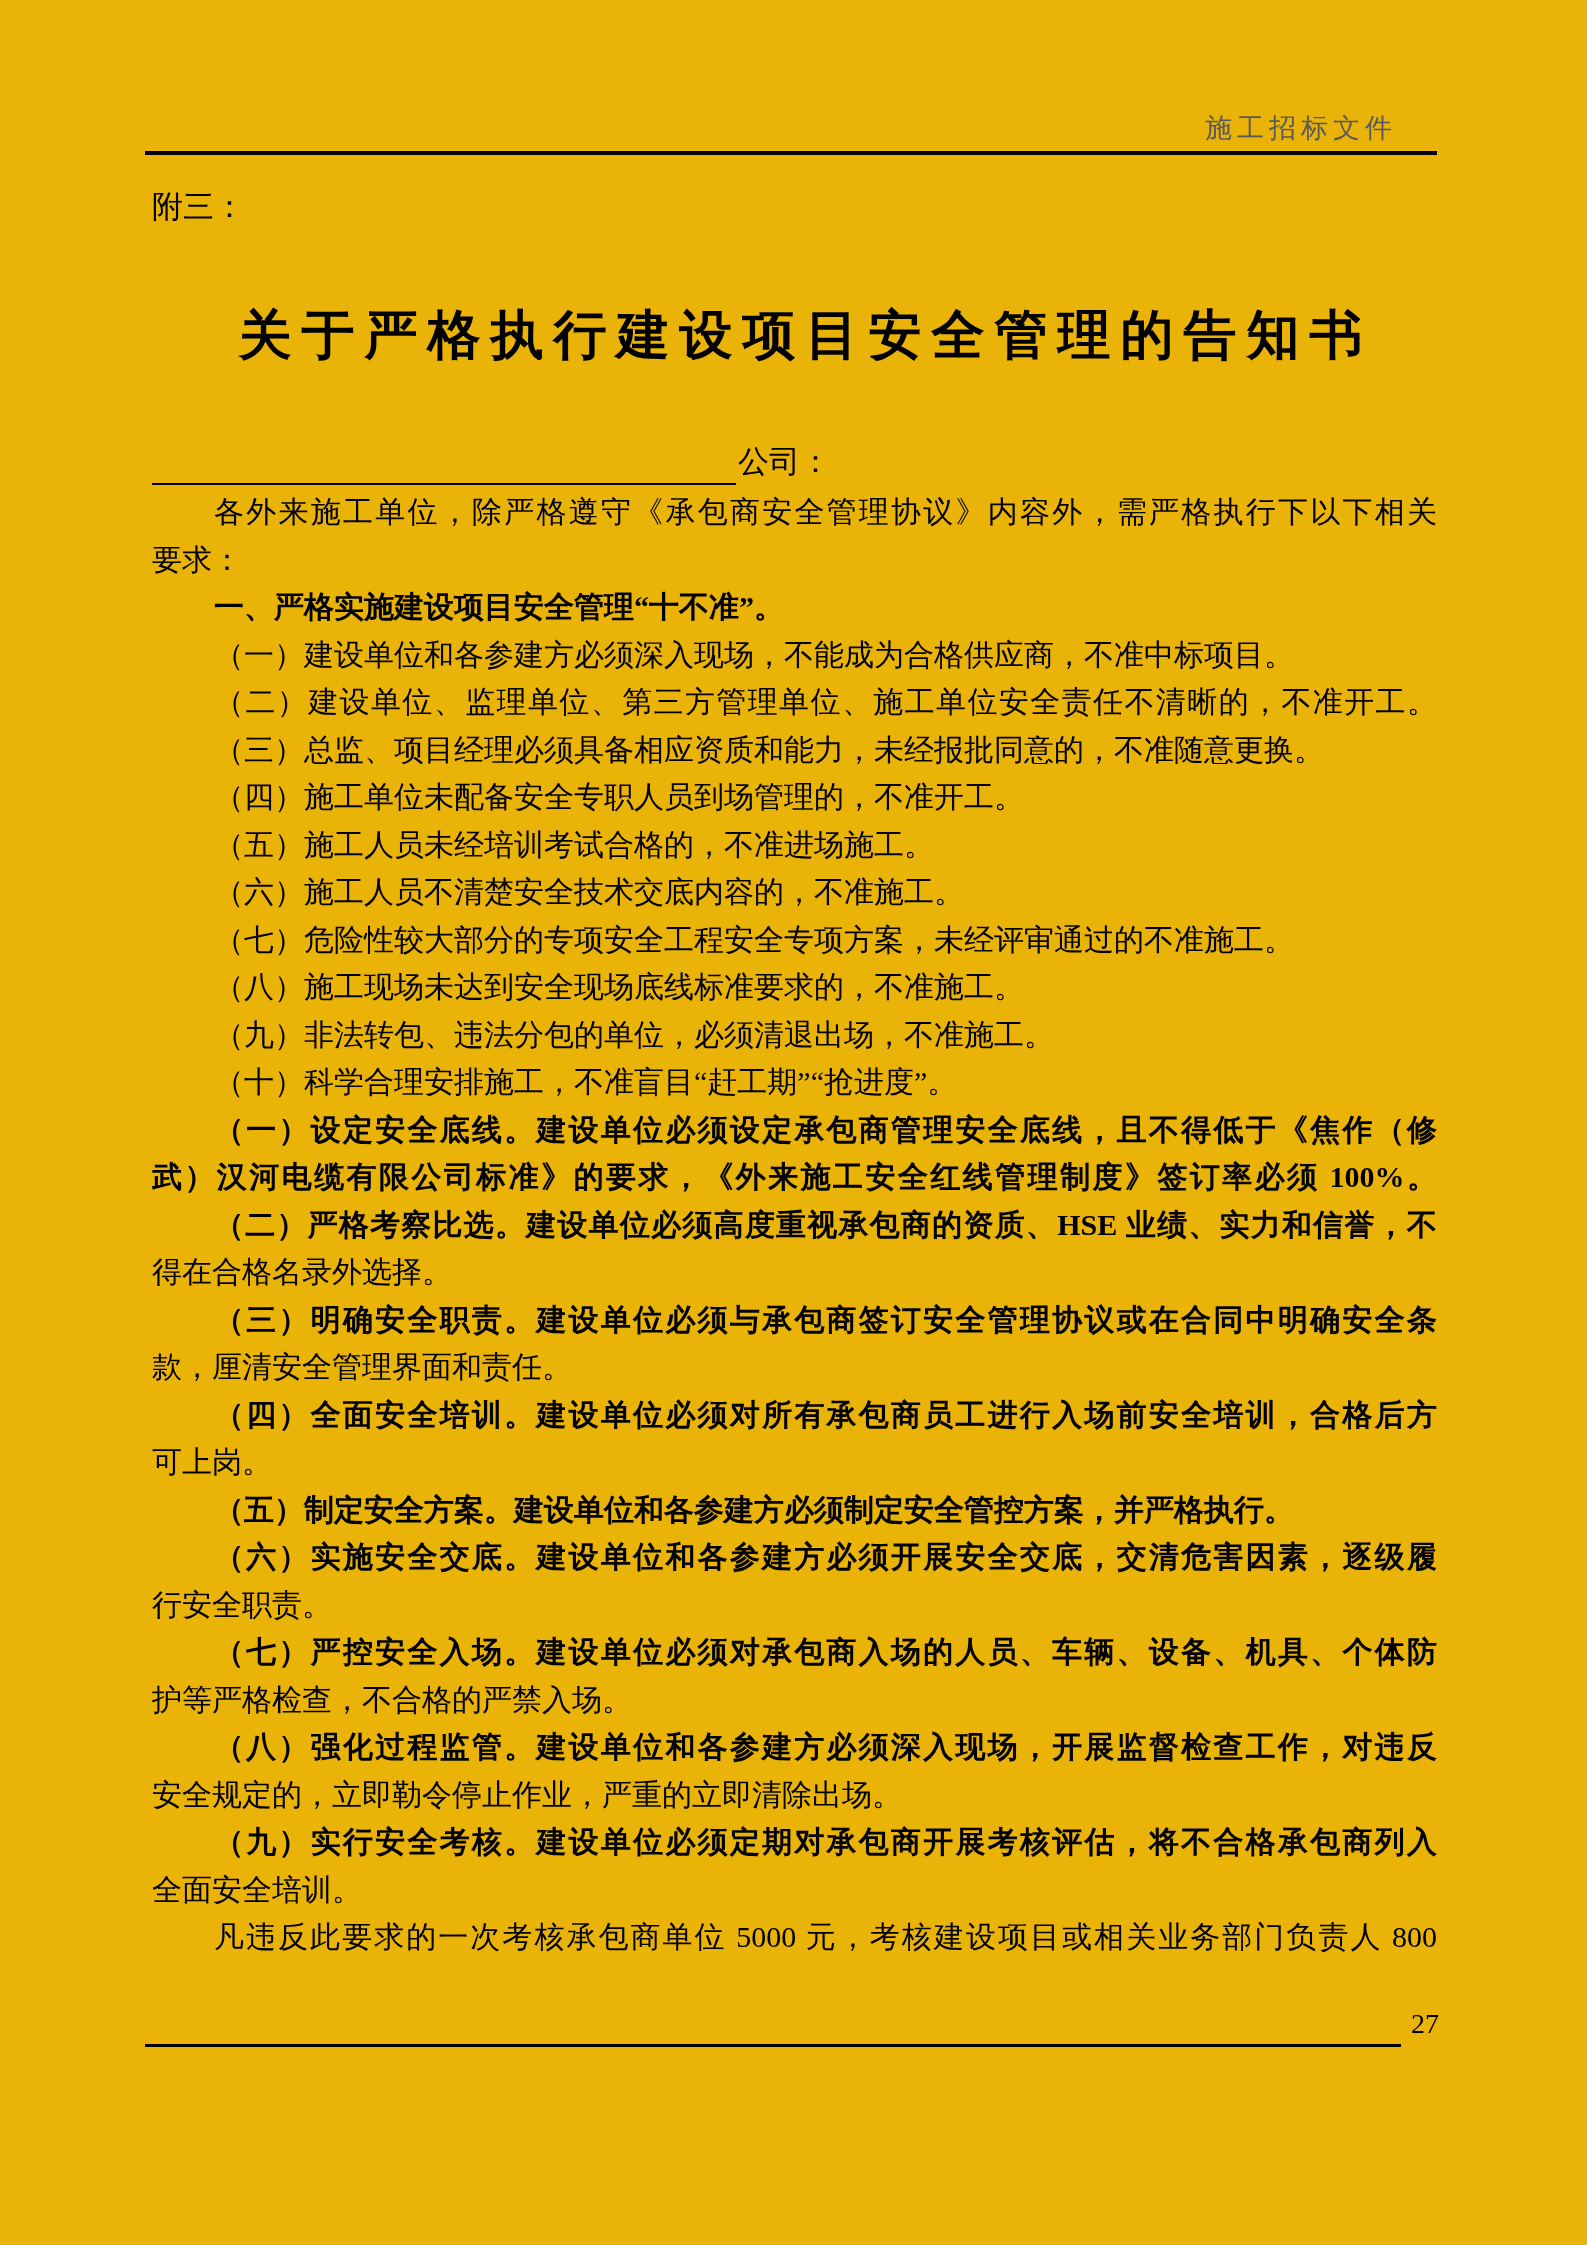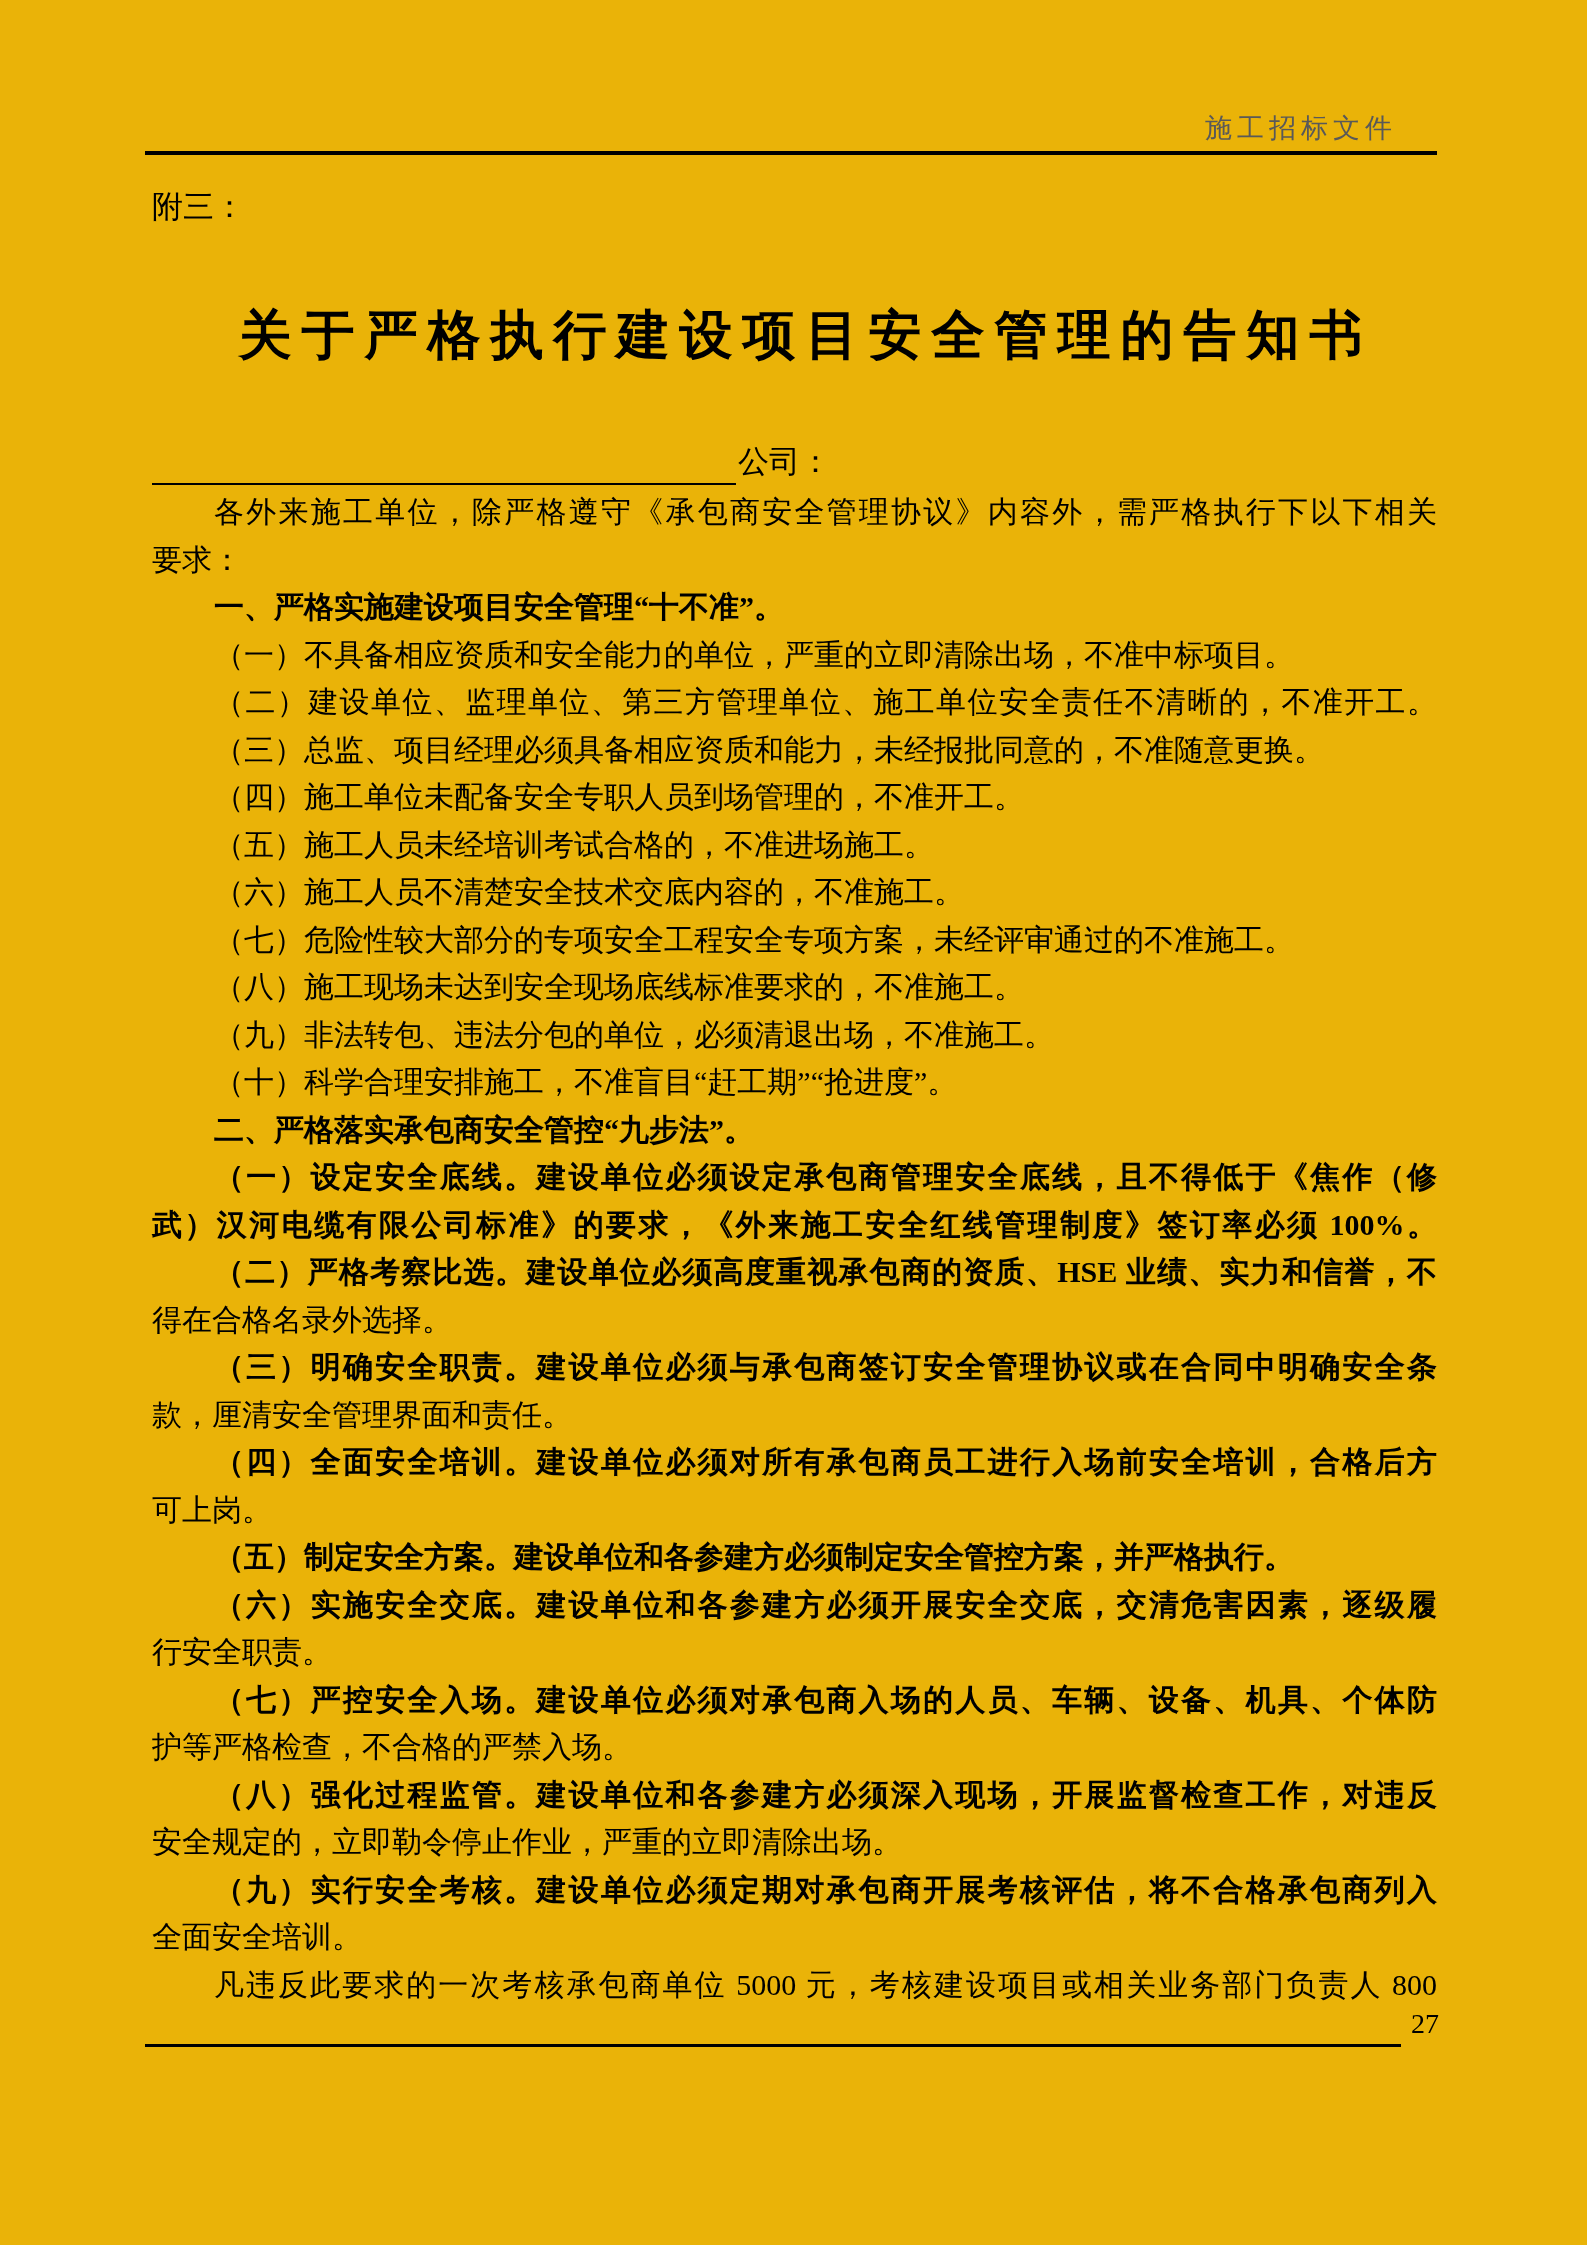--- a/index.html
+++ b/index.html
@@ -104,31 +104,30 @@
   <div class="doc-title">关于严格执行建设项目安全管理的告知书</div>
 
   <div class="salutation">
     <span class="blank"></span><span class="suffix">公司：</span>
   </div>
 
   <div class="body-text" id="body-container">
       <div class="line indent fill">各外来施工单位，除严格遵守《承包商安全管理协议》内容外，需严格执行下以下相关</div>
       <div class="line">要求：</div>
       <div class="line indent bold">一、严格实施建设项目安全管理“十不准”。</div>
-      <div class="line indent">（一）不具备相应资质和安全能力的单位，严重的立即清除出场，不准中标项目。</div>
+      <div class="line indent">（一）建设单位和各参建方必须深入现场，不能成为合格供应商，不准中标项目。</div>
       <div class="line indent fill">（二）建设单位、监理单位、第三方管理单位、施工单位安全责任不清晰的，不准开工。</div>
       <div class="line indent">（三）总监、项目经理必须具备相应资质和能力，未经报批同意的，不准随意更换。</div>
       <div class="line indent">（四）施工单位未配备安全专职人员到场管理的，不准开工。</div>
       <div class="line indent">（五）施工人员未经培训考试合格的，不准进场施工。</div>
       <div class="line indent">（六）施工人员不清楚安全技术交底内容的，不准施工。</div>
       <div class="line indent">（七）危险性较大部分的专项安全工程安全专项方案，未经评审通过的不准施工。</div>
       <div class="line indent">（八）施工现场未达到安全现场底线标准要求的，不准施工。</div>
       <div class="line indent">（九）非法转包、违法分包的单位，必须清退出场，不准施工。</div>
       <div class="line indent">（十）科学合理安排施工，不准盲目“赶工期”“抢进度”。</div>
-      <div class="line indent bold">二、严格落实承包商安全管控“九步法”。</div>
       <div class="line indent bold fill">（一）设定安全底线。建设单位必须设定承包商管理安全底线，且不得低于《焦作（修</div>
       <div class="line bold fill">武）汉河电缆有限公司标准》的要求，《外来施工安全红线管理制度》签订率必须 100%。</div>
       <div class="line indent bold fill">（二）严格考察比选。建设单位必须高度重视承包商的资质、HSE 业绩、实力和信誉，不</div>
       <div class="line">得在合格名录外选择。</div>
       <div class="line indent bold fill">（三）明确安全职责。建设单位必须与承包商签订安全管理协议或在合同中明确安全条</div>
       <div class="line">款，厘清安全管理界面和责任。</div>
       <div class="line indent bold fill">（四）全面安全培训。建设单位必须对所有承包商员工进行入场前安全培训，合格后方</div>
       <div class="line">可上岗。</div>
       <div class="line indent bold">（五）制定安全方案。建设单位和各参建方必须制定安全管控方案，并严格执行。</div>
       <div class="line indent bold fill">（六）实施安全交底。建设单位和各参建方必须开展安全交底，交清危害因素，逐级履</div>

